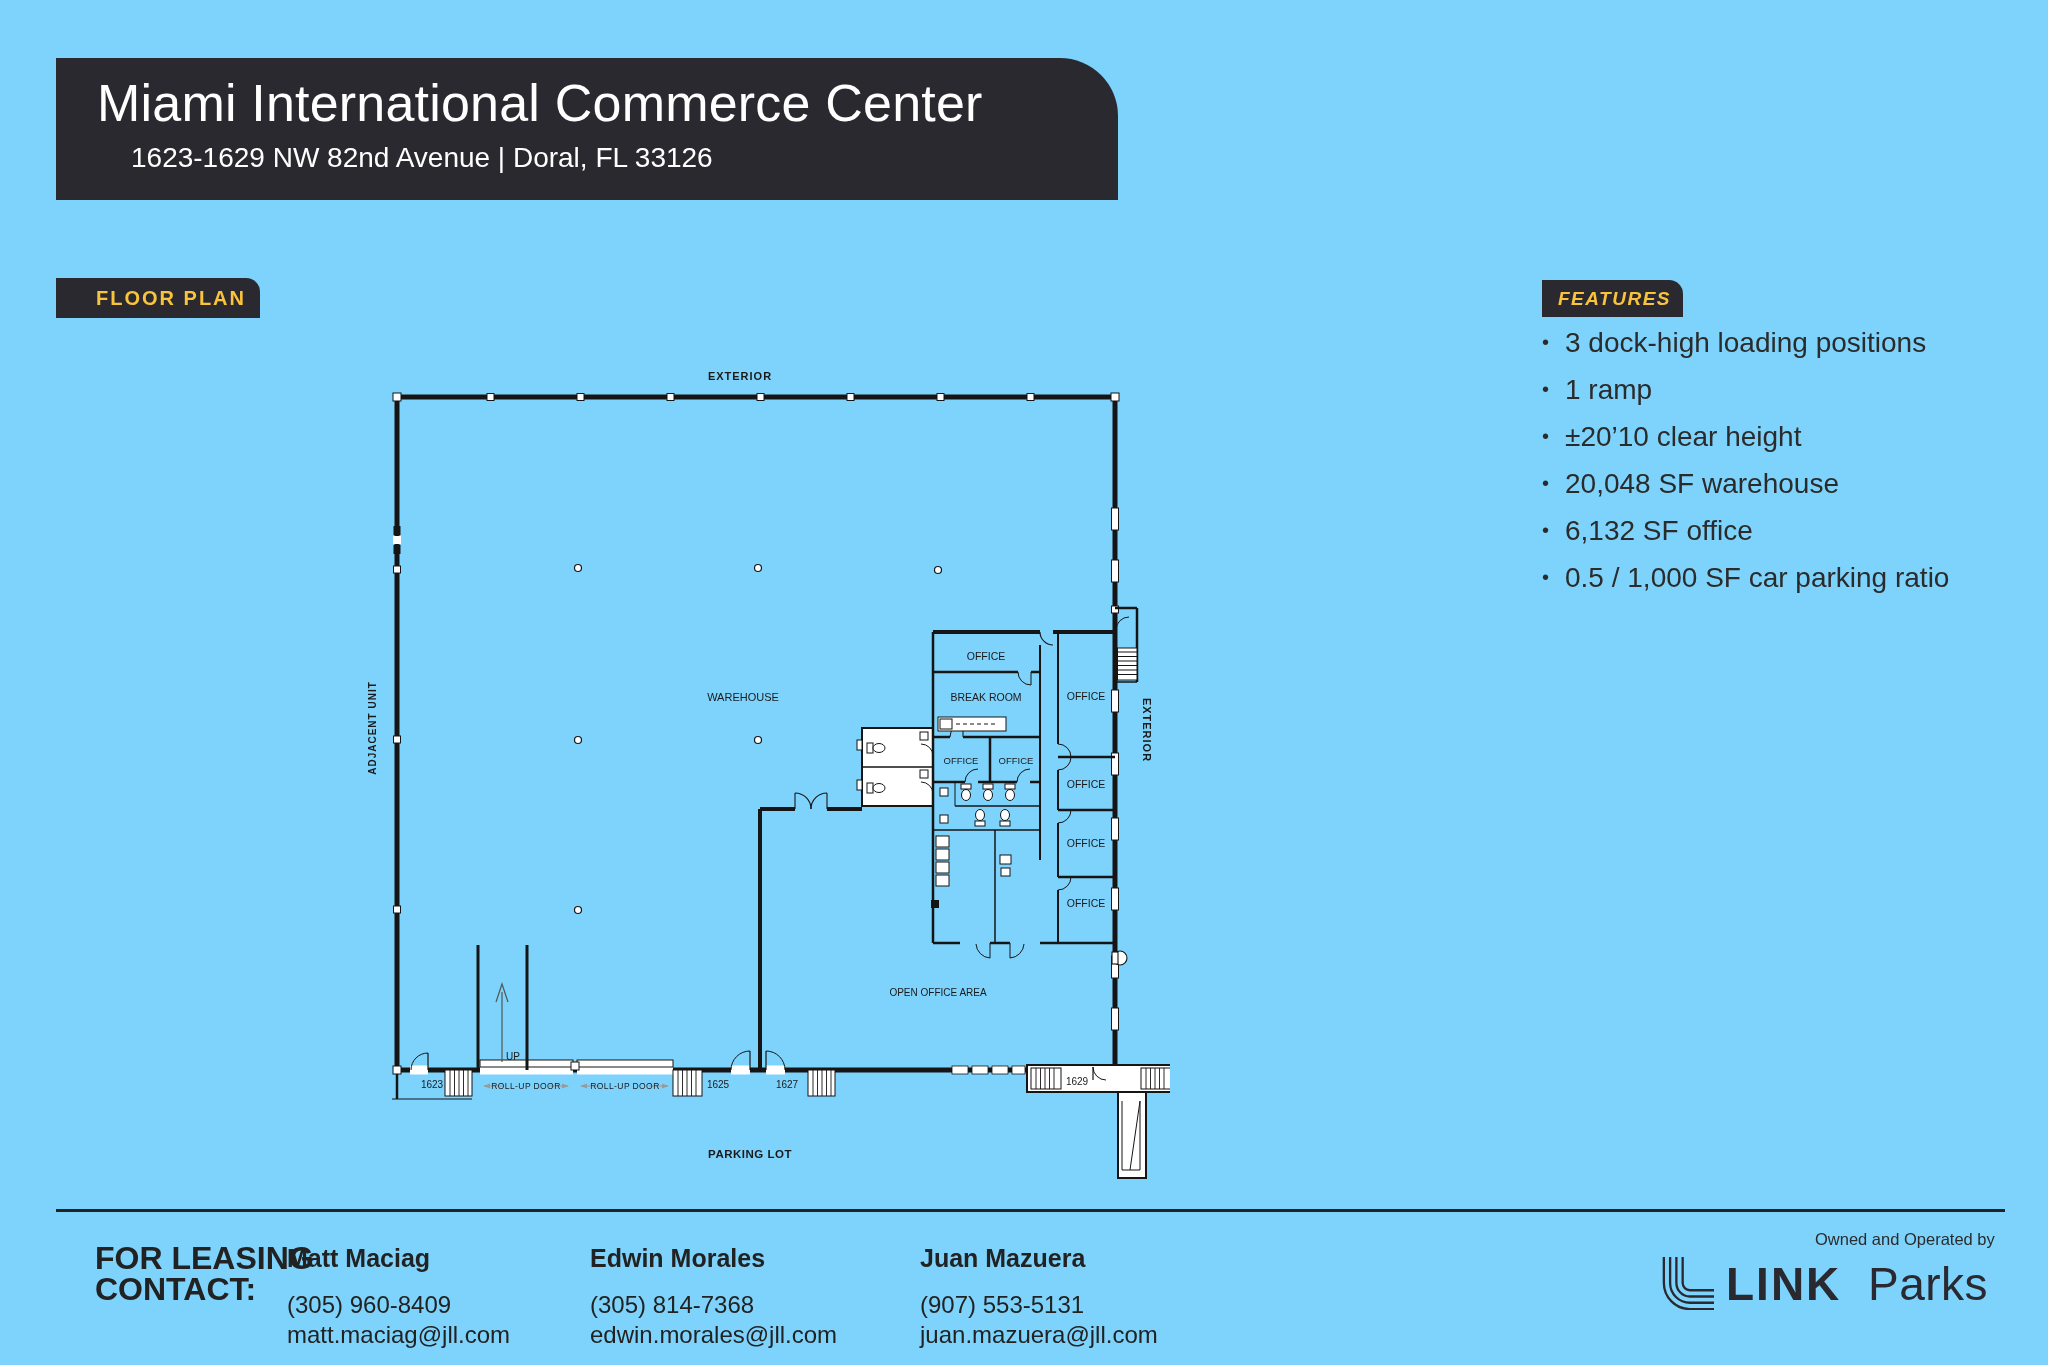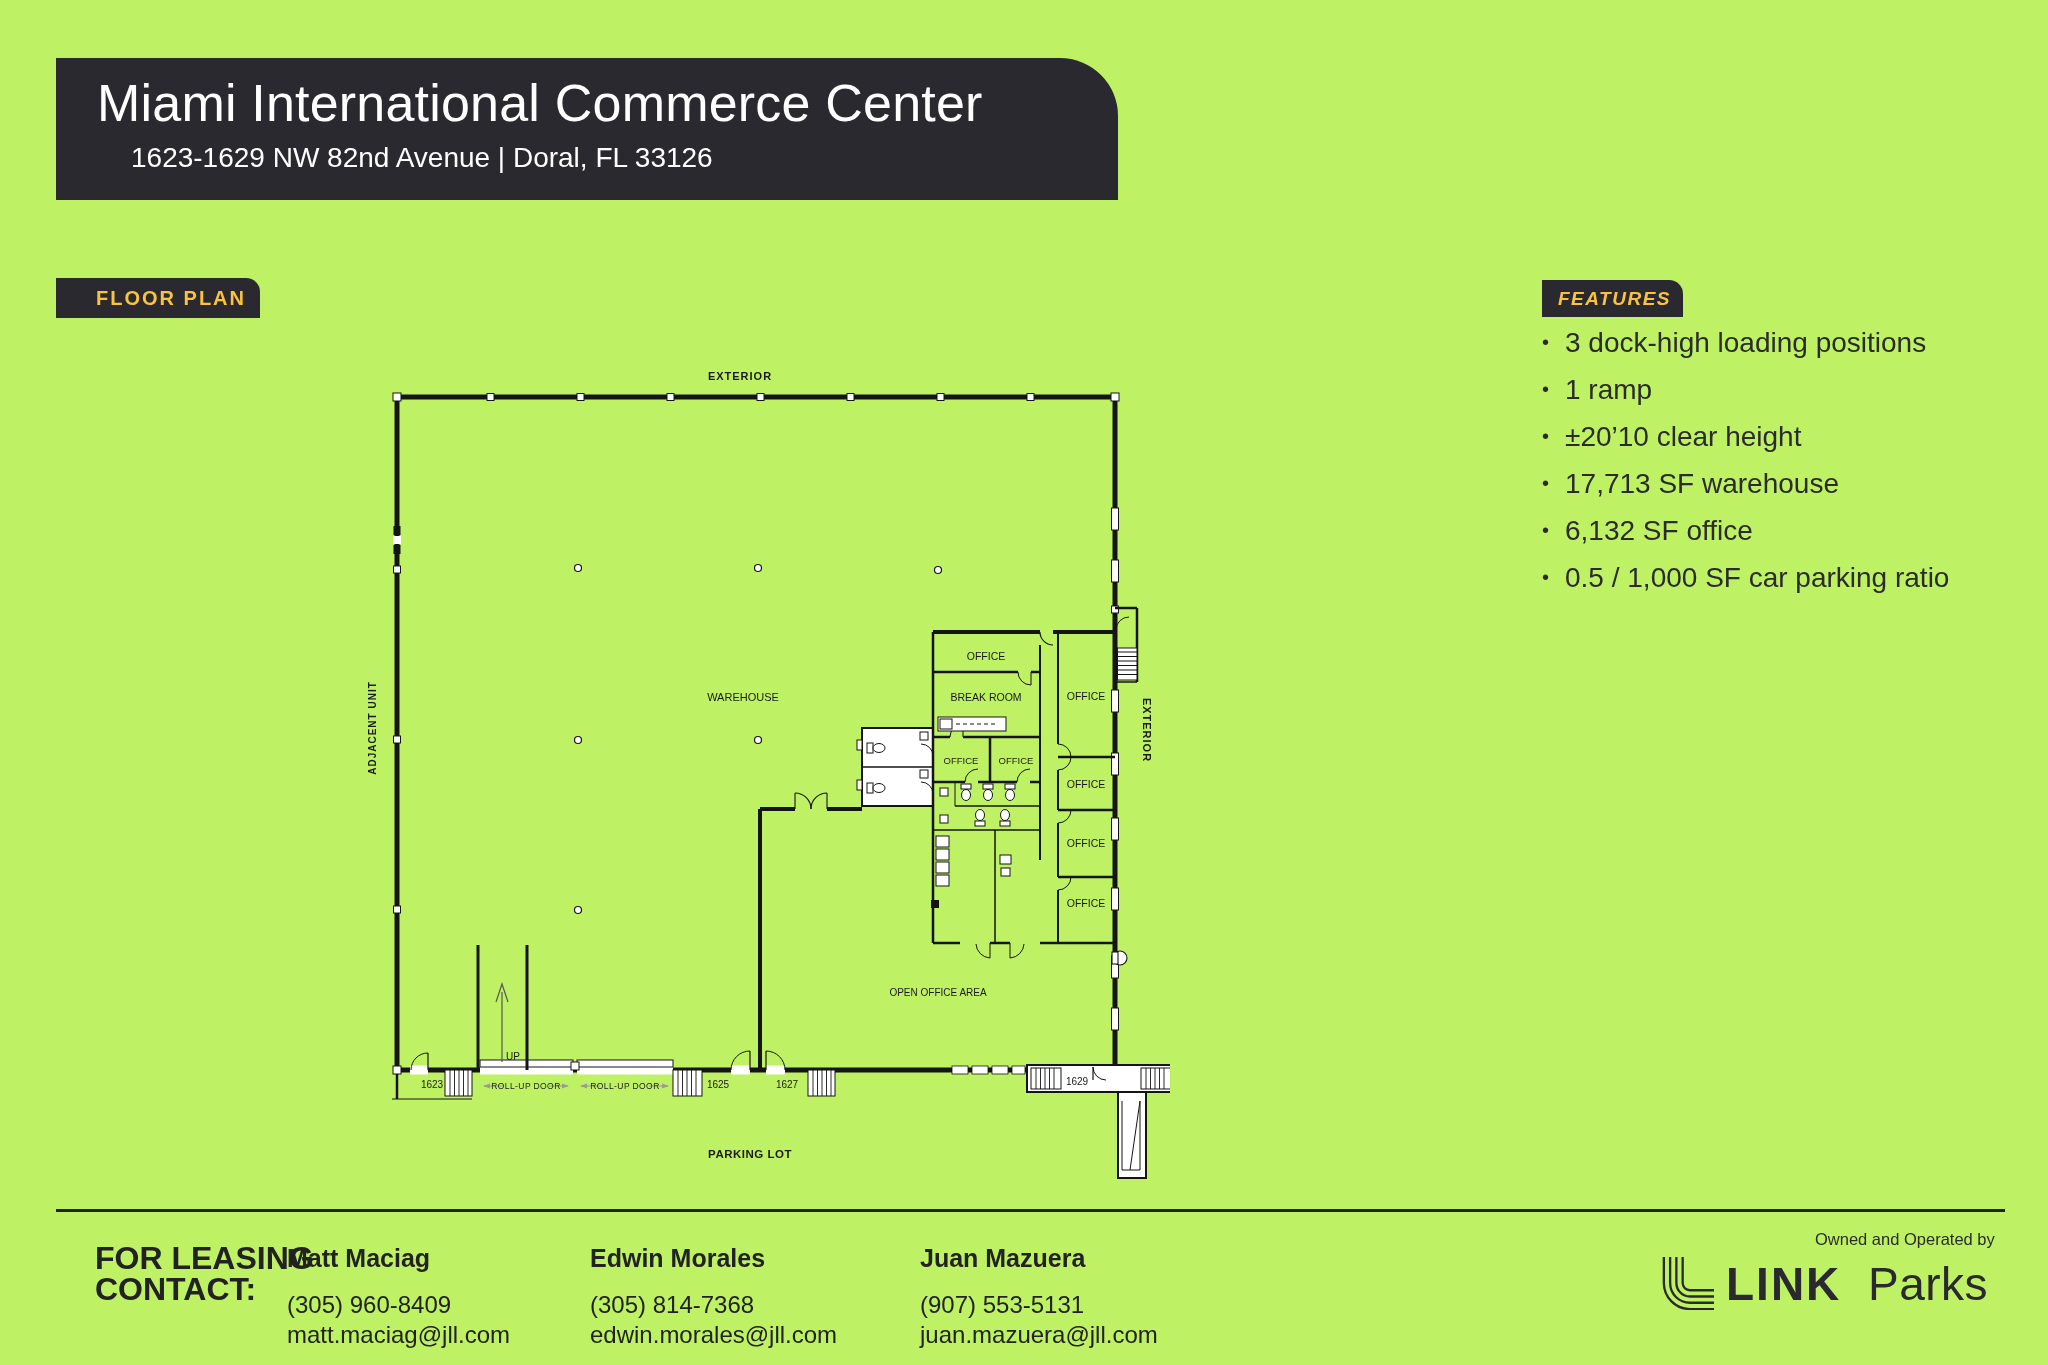--- a/index.html
+++ b/index.html
@@ -1,19 +1,19 @@
 <!DOCTYPE html>
 <html style="--dark: #2A2930; --yellow: #F9C33C;"><head>
 <meta charset="utf-8">
 <style>
   :root { --dark:#2A2930; --yellow:#F9C33C; --ink:#151515; --gray:#8f8f8f; }
   * { margin:0; padding:0; box-sizing:border-box; }
   html,body { width:2048px; height:1365px; background:#fff;
     font-family:"Liberation Sans", sans-serif; color:#2b2b2b; }
-  .page { position:relative; width:2048px; height:1365px; overflow:hidden; background:#bef264; }
+  .page { position:relative; width:2048px; height:1365px; overflow:hidden; background:#7dd3fc; }
 
   .header-box { position:absolute; left:56px; top:58px; width:1062px; height:142px;
     background:var(--dark); border-radius:0 58px 0 0; padding:14px 0 0 41px; }
   .header-title { color:#fff; font-size:52px; font-weight:500; letter-spacing:.2px; line-height:62px; }
   .header-address { color:#fff; font-size:28px; font-weight:400; margin-top:8px;margin-left:34px; }
 
   .banner { position:absolute; left:56px; top:200px; width:1949px; height:53px;
     background:var(--yellow); }
   .banner-text { position:absolute; left:40px; top:0; line-height:53px; font-size:28px;
     color:var(--dark); font-weight:400; }
@@ -71,21 +71,21 @@
     <li>
         <span class="dot">•</span>
         <span>1 ramp</span>
       </li>
     <li>
         <span class="dot">•</span>
         <span>±20’10 clear height</span>
       </li>
     <li>
         <span class="dot">•</span>
-        <span>17,713 SF warehouse</span>
+        <span>20,048 SF warehouse</span>
       </li>
     <li>
         <span class="dot">•</span>
         <span>6,132 SF office</span>
       </li>
     <li>
         <span class="dot">•</span>
         <span>0.5 / 1,000 SF car parking ratio</span>
       </li>
   </ul>

